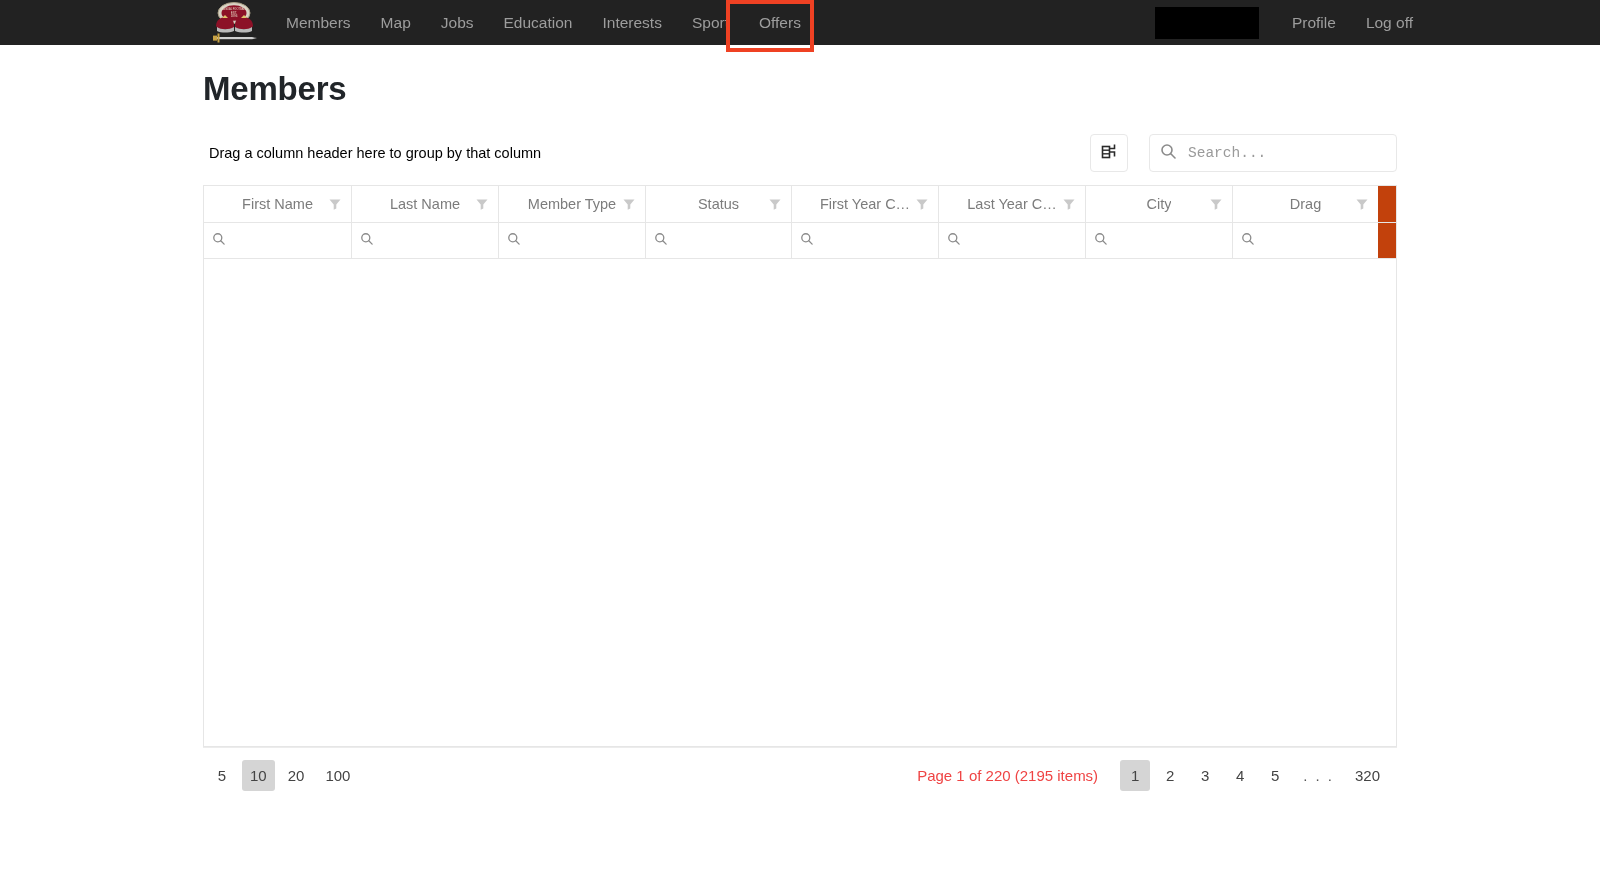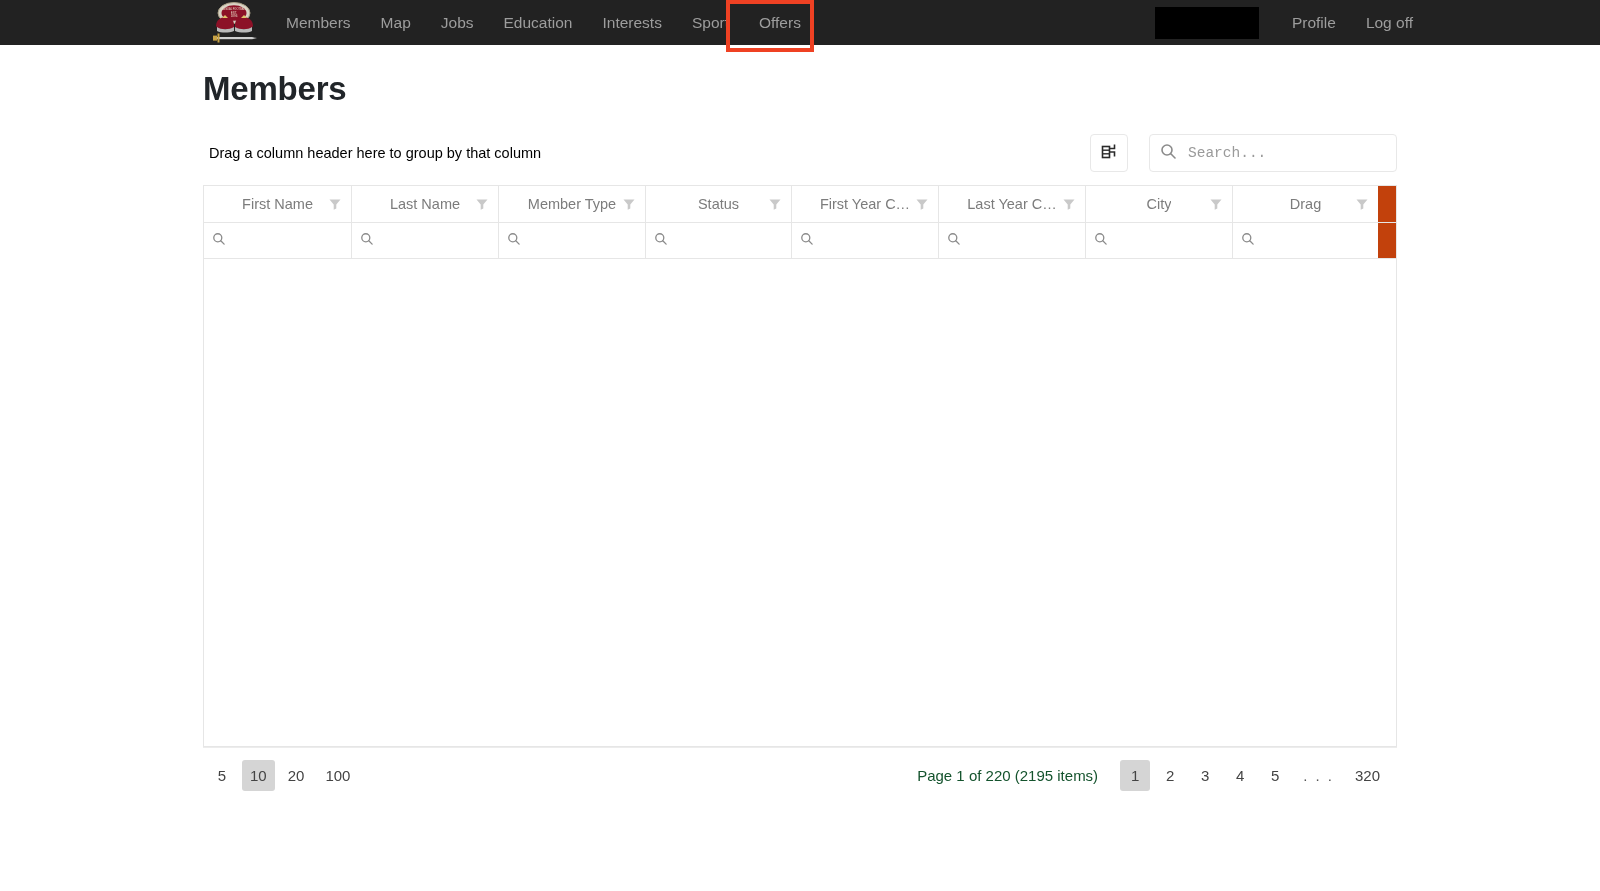--- a/index.html
+++ b/index.html
@@ -183,21 +183,21 @@
     margin-right: 5px;
     user-select: none;
   }
   .psize.selected, .pnum.selected { background: #d5d5d5; }
   .pager-right {
     margin-left: auto;
     display: flex;
     align-items: center;
   }
   .page-info {
-    color: #14532d;
+    color: #ef4444;
     font-size: 15px;
     margin-right: 22px;
     white-space: nowrap;
   }
   .pnum.dots { cursor: default; letter-spacing: 2px; color: #555; }
 
   
   .footer {
     border-top: 1px solid #e7e7e7;
     margin-top: 24px;

